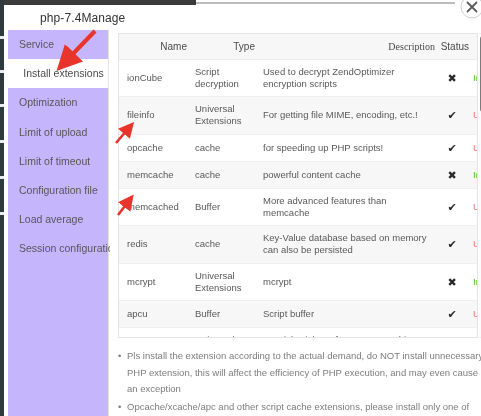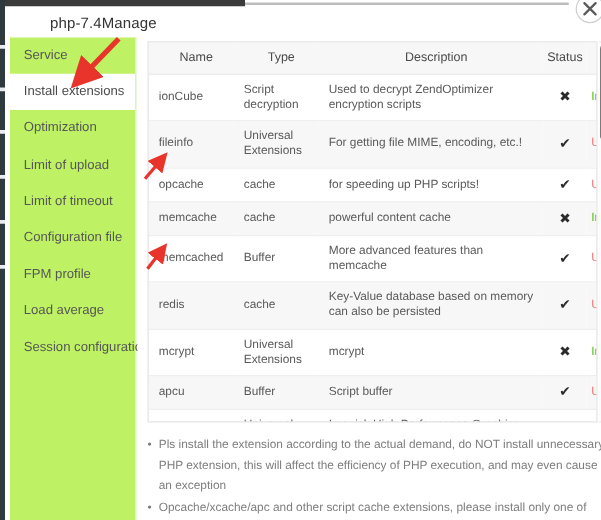--- a/index.html
+++ b/index.html
@@ -92,38 +92,39 @@
     white-space: nowrap;
   }
 
   
   .sidebar {
     position: absolute;
     left: 4px;
     top: 25px;
     width: 101px;
     height: 386px;
-    background: #bef264;
+    background: #c4b5fd;
     border-right: 1px solid #e6e6e6;
     box-sizing: border-box;
   }
   .side-item {
     position: relative;
     height: 29.2px;
     line-height: 29.2px;
     padding-left: 11px;
     font-size: 10.5px;
     color: #575757;
     white-space: nowrap;
     cursor: pointer;
     box-sizing: border-box;
   }
   .side-item.active {
     background: #ffffff;
     color: #4b4b4b;
+    text-align: center;
   }
 
   
   .main {
     position: absolute;
     left: 106px;
     top: 25px;
     right: 0;
     bottom: 0;
     background: #ffffff;
@@ -144,38 +145,38 @@
   table.ext {
     width: 100%;
     border-collapse: collapse;
     table-layout: fixed;
     font-size: 9.5px;
   }
   table.ext th {
     background: #f7f7f7;
     color: #4a4a4a;
     font-weight: normal;
-    text-align: center;
+    text-align: right;
     padding: 7px 0 7px 8px;
     font-size: 10px;
     border-bottom: 1px solid #ececec;
     vertical-align: middle;
   }
   table.ext td {
     padding: 6px 0 6px 8px;
     color: #595959;
     border-bottom: 1px solid #efefef;
     vertical-align: middle;
     line-height: 1.28;
   }
   table.ext tr.striped td { background: #f7f7f7; }
 
   .col-name   { width: 60px; }
   .col-type   { width: 60px; }
-  .col-desc   { width: 172px; }
+  .col-desc   { width: 172px; font-family: Liberation Serif, serif; }
   .col-status { width: 34px; text-align: center; padding-left: 0 !important; }
   .col-action { width: 46px; padding-left: 4px !important; }
 
   td.c-status { text-align: center; padding-left: 0 !important; }
   td.c-action { padding-left: 4px !important; }
 
   .st-ok   { color: #2b2b2b; font-size: 11px; }
   .st-no   { color: #2b2b2b; font-size: 11px; }
 
   .act {
@@ -267,21 +268,20 @@
 
     <div class="dialog-title">php-7.4Manage</div>
 
     <div class="sidebar">
       <div class="side-item"><span>Service</span></div>
       <div class="side-item active"><span>Install extensions</span></div>
       <div class="side-item"><span>Optimization</span></div>
       <div class="side-item"><span>Limit of upload</span></div>
       <div class="side-item"><span>Limit of timeout</span></div>
       <div class="side-item"><span>Configuration file</span></div>
-      <div class="side-item"><span>FPM profile</span></div>
       <div class="side-item"><span>Load average</span></div>
       <div class="side-item"><span>Session configuration</span></div>
       <div class="side-item"></div>
     </div>
 
     <div class="main">
 
       <div class="table-wrap">
         <table class="ext">
           <thead>

